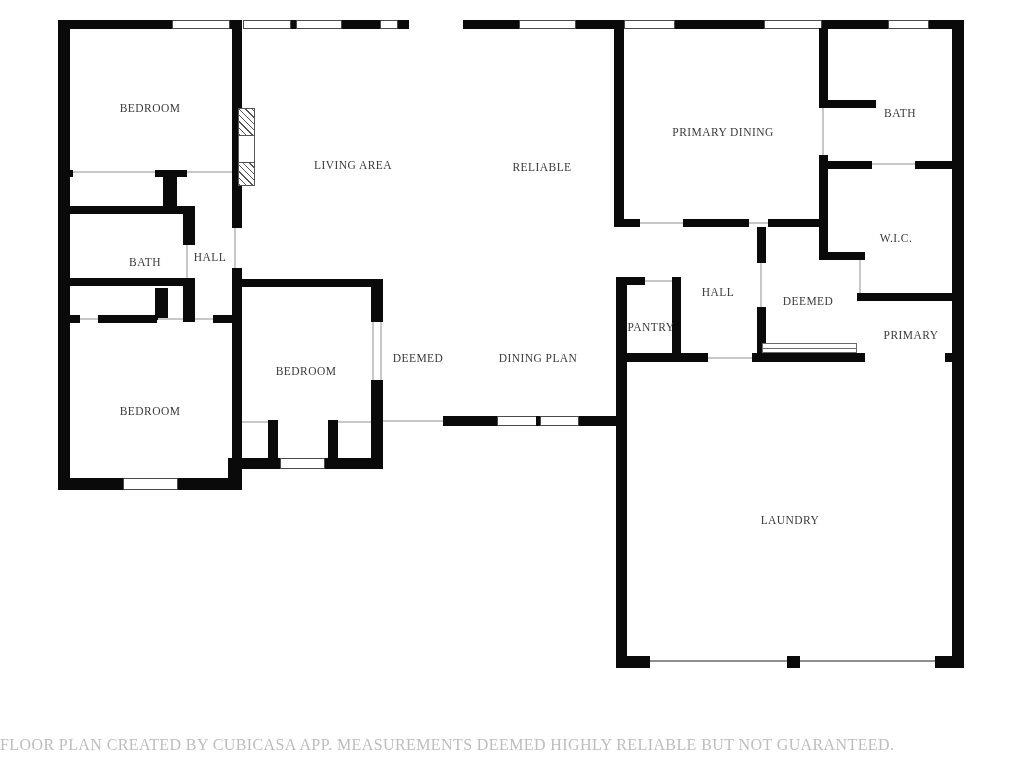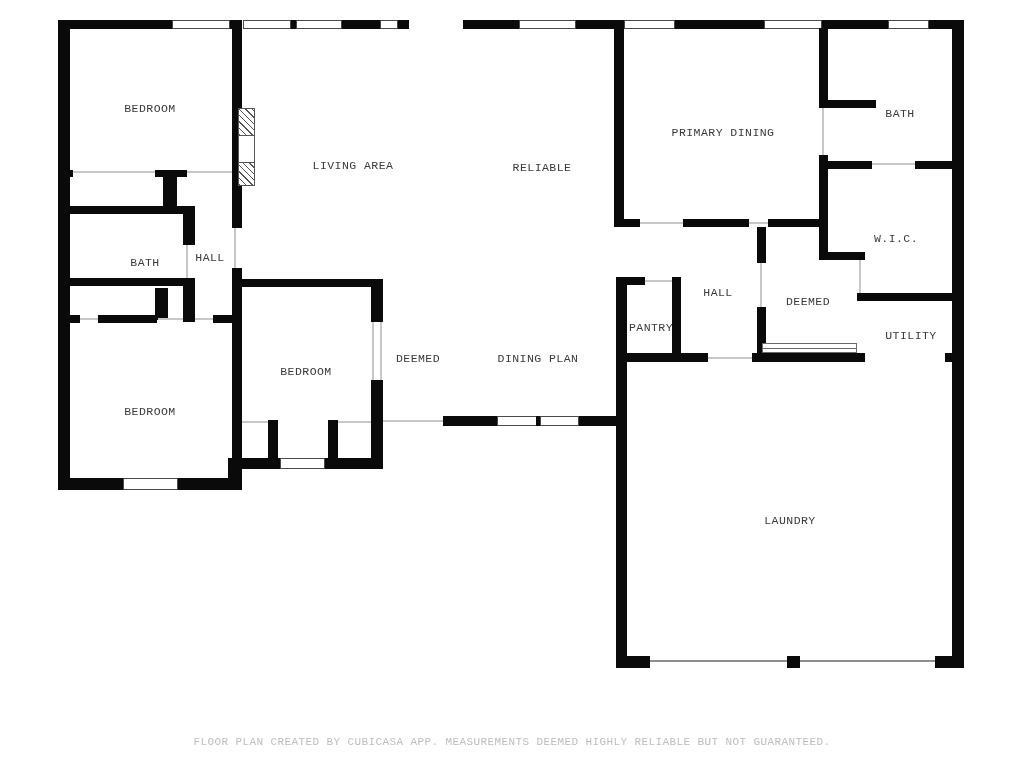--- a/index.html
+++ b/index.html
@@ -1,34 +1,34 @@
 <!DOCTYPE html>
 <html><head>
 <meta charset="utf-8">
 <style>
   html,body{margin:0;padding:0;background:#fff;}
   .stage{position:relative;width:1024px;height:768px;background:#fff;overflow:hidden;
-         font-family:Liberation Mono, monospace;}
+         font-family:Liberation Serif, serif;}
   .w{position:absolute;background:var(--wall,#0a0a0a);}
   .win{position:absolute;background:#fff;box-sizing:border-box;
        border-top:1.5px solid #4a4a4a;border-bottom:1.5px solid #4a4a4a;
        border-left:1px solid #4a4a4a;border-right:1px solid #4a4a4a;}
   .th{position:absolute;background:#c7c7c7;}
   .gline{position:absolute;background:#8f8f8f;}
   .slider{position:absolute;background:#fff;box-sizing:border-box;border:1px solid #6a6a6a;}
   .slider i{position:absolute;left:0;right:0;top:45%;height:1px;background:#6a6a6a;}
   .lbl{position:absolute;transform:translate(-50%,-50%);font-size:11.5px;
        color:var(--label,#3b3b3b);letter-spacing:.45px;white-space:nowrap;}
   .fp{position:absolute;left:238px;top:108px;width:17px;height:78px;background:#fff;
       box-sizing:border-box;border:1px solid #555;}
   .fp .h{position:absolute;left:0;right:0;
       background:repeating-linear-gradient(45deg,#555 0 1px,transparent 1px 4.5px);}
   .fp .h.t{top:0;height:26px;border-bottom:1px solid #555;}
   .fp .h.b{bottom:0;height:22px;border-top:1px solid #555;}
-  .footer{position:absolute;left:0;right:0;top:736px;text-align:center;font-size:11px;
+  .footer{position:absolute;left:0;right:0;top:736px;text-align:left;font-size:16px;
       color:var(--footer,#bdbdbd);letter-spacing:.4px;}
 </style>
 </head>
 <body>
 
 <div class="stage" style="--wall: #0a0a0a; --label: #3b3b3b; --footer: #bdbdbd;">
 
   <i class="w" style="left:58px;top:20px;width:114px;height:9px"></i>
   <i class="win" style="left:172px;top:20px;width:58px;height:9px"></i>
   <i class="w" style="left:230px;top:20px;width:10px;height:9px"></i>
@@ -141,21 +141,21 @@
   <i class="th" style="left:380px;top:322px;width:2px;height:58px"></i>
 
   <span class="lbl" style="left:150px;top:108px">BEDROOM</span>
   <span class="lbl" style="left:353px;top:165px">LIVING AREA</span>
   <span class="lbl" style="left:542px;top:167px">RELIABLE</span>
   <span class="lbl" style="left:723px;top:132px">PRIMARY DINING</span>
   <span class="lbl" style="left:900px;top:113px">BATH</span>
   <span class="lbl" style="left:896px;top:238px">W.I.C.</span>
   <span class="lbl" style="left:718px;top:292px">HALL</span>
   <span class="lbl" style="left:808px;top:301px">DEEMED</span>
-  <span class="lbl" style="left:911px;top:335px">UTILITY</span>
+  <span class="lbl" style="left:911px;top:335px">PRIMARY</span>
   <span class="lbl" style="left:651px;top:327px">PANTRY</span>
   <span class="lbl" style="left:145px;top:262px">BATH</span>
   <span class="lbl" style="left:210px;top:257px">HALL</span>
   <span class="lbl" style="left:306px;top:371px">BEDROOM</span>
   <span class="lbl" style="left:418px;top:358px">DEEMED</span>
   <span class="lbl" style="left:538px;top:358px">DINING PLAN</span>
   <span class="lbl" style="left:150px;top:411px">BEDROOM</span>
   <span class="lbl" style="left:790px;top:520px">LAUNDRY</span>
 
   <div class="footer">FLOOR PLAN CREATED BY CUBICASA APP. MEASUREMENTS DEEMED HIGHLY RELIABLE BUT NOT GUARANTEED.</div>

